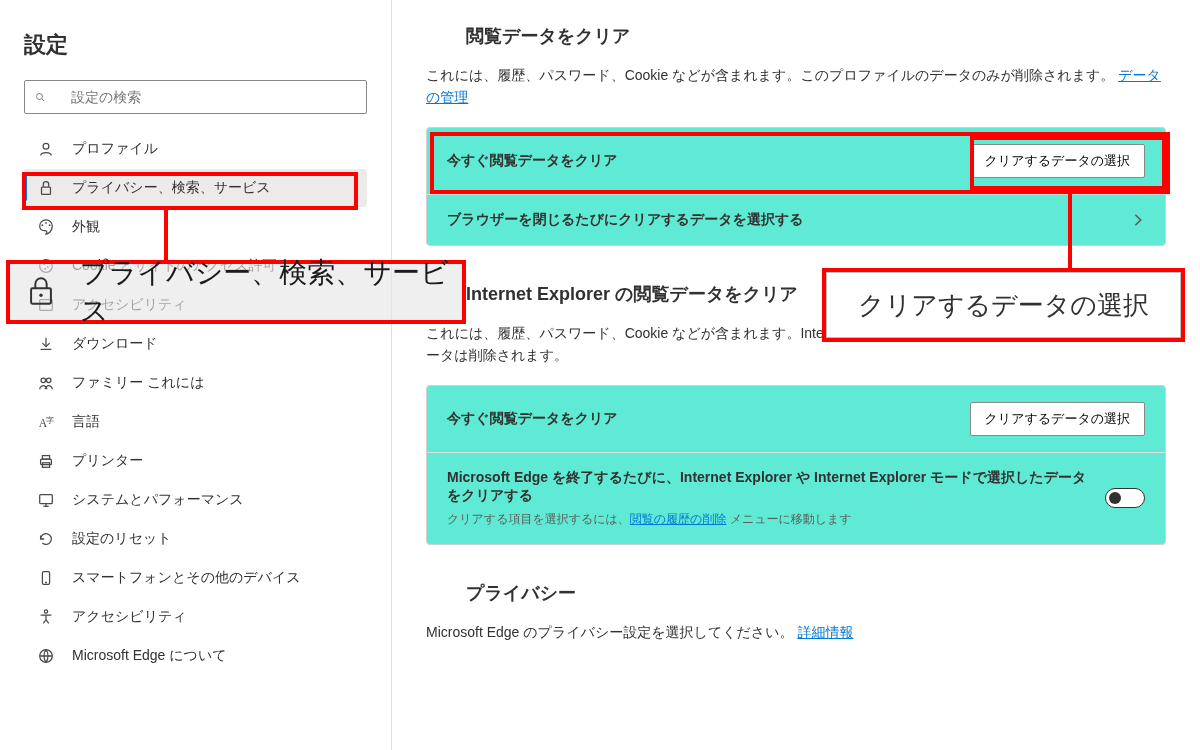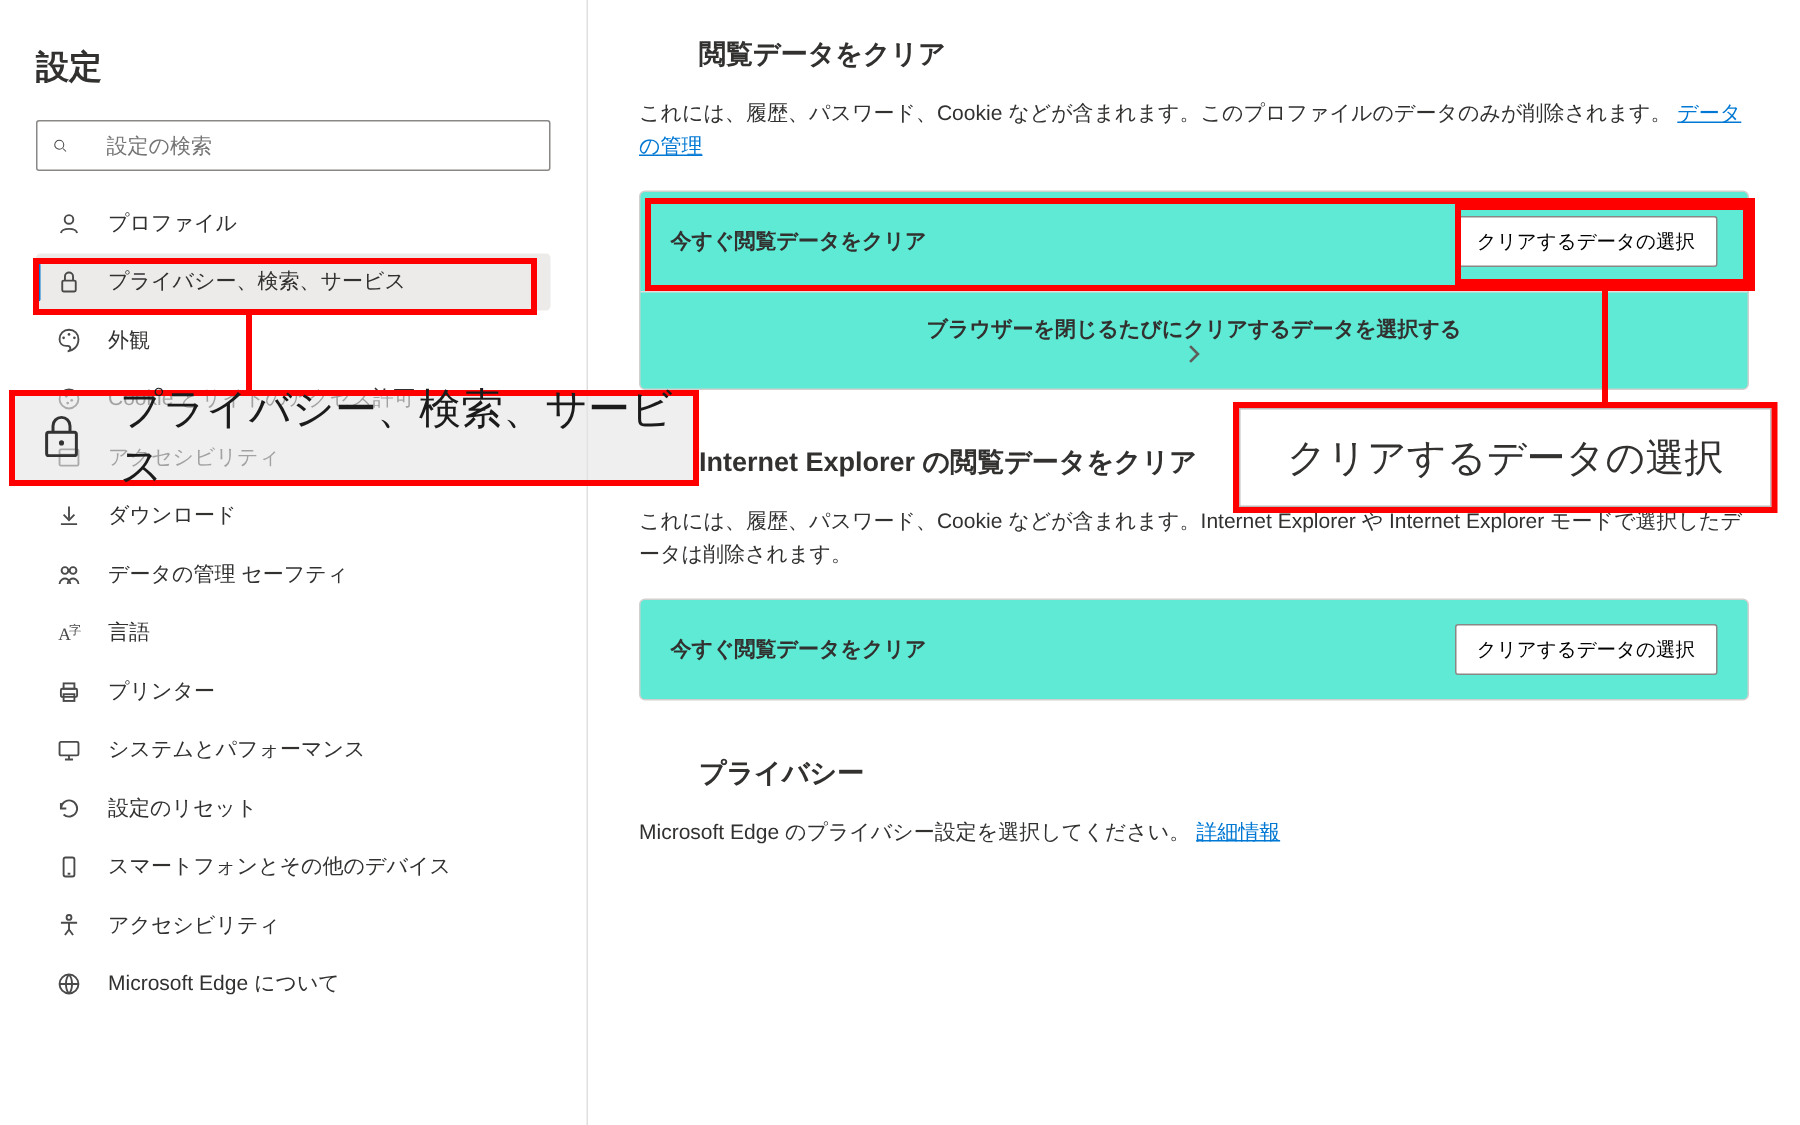--- a/index.html
+++ b/index.html
@@ -73,21 +73,21 @@
 .section-desc { font-size: 14px; color: #323130; margin-bottom: 18px; line-height: 1.6;}
 .section-desc a, .link { color: #0078d4; text-decoration: underline; cursor: pointer;}
 .card {
   border: 1px solid #d2d0ce; border-radius: 4px;
   background: #5eead4; margin-bottom: 36px;
 }
 .card-row {
   display: flex; align-items: center; justify-content: space-between;
   padding: 16px 20px; position: relative;
 }
-.card-row + .card-row { border-top: 1px solid #e1dfdd; flex-direction: column; }
+.card-row + .card-row { border-top: 1px solid #e1dfdd; }
 .row-label { font-size: 14px; font-weight: 600; }
 .row-sub { font-size: 12px; color: #605e5c; margin-top: 6px;}
 .row-left { flex: 1; padding-right: 12px;}
 .btn-outline {
   border: 1px solid #8a8886; background: #fff;
   padding: 7px 14px; border-radius: 2px; font-size: 13px; cursor: pointer;
 }
 .chevron { width: 14px; height: 14px; stroke:#605e5c; fill:none; stroke-width:2;}
 .toggle {
   width: 40px; height: 20px; border-radius: 10px;
@@ -198,21 +198,21 @@
         </li>
         <li class="nav-item">
           <span class="nav-icon">
             <svg viewBox="0 0 20 20">
               <circle cx="7" cy="7" r="2.5"></circle>
               <circle cx="13" cy="7" r="2.5"></circle>
               <path d="M3 17c0-3 3-4 4-4s4 1 4 4"></path>
               <path d="M9 17c0-3 3-4 4-4s4 1 4 4"></path>
             </svg>
           </span>
-          <span>データの管理 セーフティ</span>
+          <span>ファミリー これには</span>
         </li>
         <li class="nav-item">
           <span class="nav-icon">
             <svg viewBox="0 0 20 20">
               <text x="2" y="15" font-size="13" fill="#4a4a4a" stroke="none" font-family="serif">A</text>
               <text x="10" y="11" font-size="9" fill="#4a4a4a" stroke="none">字</text>
             </svg>
           </span>
           <span>言語</span>
         </li>
@@ -297,20 +297,29 @@
       </div>
     </div>
 
     <h2 class="section-title">Internet Explorer の閲覧データをクリア</h2>
     <p class="section-desc">これには、履歴、パスワード、Cookie などが含まれます。Internet Explorer や Internet Explorer モードで選択したデータは削除されます。</p>
     <div class="card">
       <div class="card-row">
         <span class="row-label">今すぐ閲覧データをクリア</span>
         <button class="btn-outline">クリアするデータの選択</button>
       </div>
+      <div class="card-row">
+        <div class="row-left">
+          <div class="row-label">Microsoft Edge を終了するたびに、Internet Explorer や Internet Explorer モードで選択したデータをクリアする</div>
+          <div class="row-sub">
+            <span>クリアする項目を選択するには、</span><a class="link">閲覧の履歴の削除</a><span> メニューに移動します</span>
+          </div>
+        </div>
+        <div class="toggle"></div>
+      </div>
     </div>
 
     <h2 class="section-title">プライバシー</h2>
     <p class="section-desc">
       <span>Microsoft Edge のプライバシー設定を選択してください。</span>
       <a class="link">詳細情報</a>
     </p>
   </main>
 </div>
 

